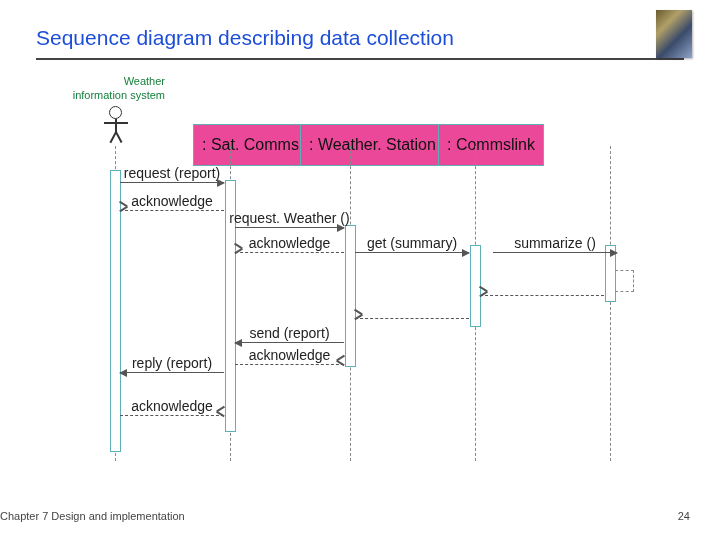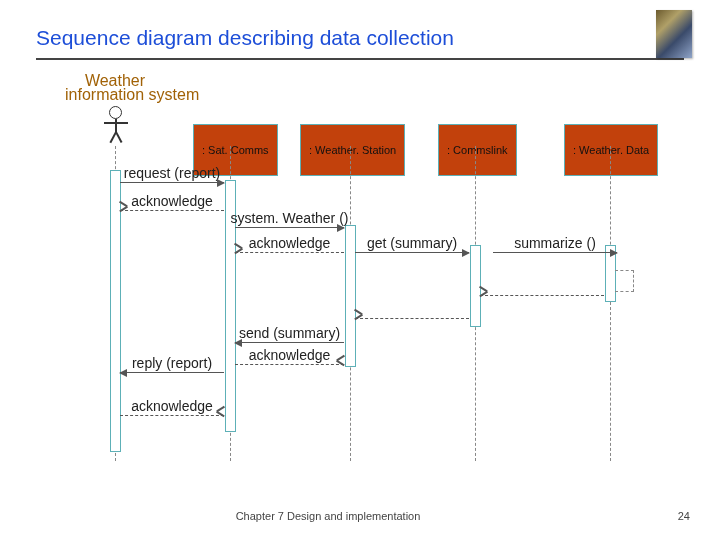--- a/index.html
+++ b/index.html
@@ -2,49 +2,49 @@
 <html><head>
 <meta charset="utf-8">
 <style>
   body{margin:0;font-family:Arial,Helvetica,sans-serif;background:#fff;width:720px;height:540px;position:relative;overflow:hidden}
   .title{position:absolute;left:36px;top:26px;font-size:21px;font-weight:normal;color:#1d4ed8}
   .rule{position:absolute;left:36px;top:58px;width:648px;height:2px;background:#444}
   .bookimg{position:absolute;right:28px;top:10px;width:36px;height:48px;
     background:linear-gradient(135deg,#6b5a2e 0%,#b0a068 30%,#3a4a6a 60%,#8fa4c8 100%);
     box-shadow:1px 1px 2px rgba(0,0,0,.3)}
   .stage{position:absolute;left:30px;top:70px;width:660px;height:420px}
-  .actor-label{position:absolute;text-align:center;font-size:16px;line-height:14px;color:#a16207}
+  .actor-label{position:absolute;text-align:right;font-size:11px;line-height:14px;color:#15803d}
   .actor-label .line{display:block;white-space:nowrap}
   .stick{position:absolute}
   .stick .head{width:11px;height:11px;border:1.5px solid #333;border-radius:50%;position:absolute;left:7px;top:0;background:#fff}
   .stick .body{position:absolute;left:13px;top:13px;width:1.5px;height:13px;background:#333}
   .stick .arms{position:absolute;left:2px;top:16px;width:24px;height:1.5px;background:#333}
   .stick .legL{position:absolute;left:13px;top:26px;width:1.5px;height:12px;background:#333;transform:rotate(28deg);transform-origin:top}
   .stick .legR{position:absolute;left:13px;top:26px;width:1.5px;height:12px;background:#333;transform:rotate(-28deg);transform-origin:top}
-  .pbox{position:absolute;border:1.5px solid #5db0b7;background:#c2410c;font-size:11px;color:#111;
-    padding:19px 8px;white-space:nowrap}
+  .pbox{position:absolute;border:1.5px solid #5db0b7;background:#ec4899;font-size:16px;color:#111;
+    padding:11px 8px;white-space:nowrap}
   .life{position:absolute;width:0;border-left:1.5px dashed #888}
   .act{position:absolute;width:9px;background:#fff;border:1.5px solid #5db0b7}
   .msg{position:absolute;height:0;border-top:1.5px solid #555}
   .msg.dash{border-top-style:dashed}
   .msg .lbl{position:absolute;bottom:2px;font-size:14px;color:#222;white-space:nowrap}
   .msg .lbl.center{left:50%;transform:translateX(-50%)}
   .arr{position:absolute;width:0;height:0}
   .arrR{border-top:4px solid transparent;border-bottom:4px solid transparent;border-left:8px solid #555;right:-1px;top:-4px}
   .arrL{border-top:4px solid transparent;border-bottom:4px solid transparent;border-right:8px solid #555;left:-1px;top:-4px}
   .arrRd{right:-1px;top:-5px}
   .arrRd::before,.arrRd::after{content:"";position:absolute;width:9px;height:1.5px;background:#555;right:0}
   .arrRd::before{transform:rotate(32deg);top:2px}
   .arrRd::after{transform:rotate(-32deg);top:-3px}
   .arrLd{left:-1px;top:-5px}
   .arrLd::before,.arrLd::after{content:"";position:absolute;width:9px;height:1.5px;background:#555;left:0}
   .arrLd::before{transform:rotate(-32deg);top:2px}
   .arrLd::after{transform:rotate(32deg);top:-3px}
   .selfloop{position:absolute;border:1.5px dashed #888;border-left:none}
-  .footer{position:absolute;bottom:18px;left:0;width:656px;text-align:center;font-size:11px;color:#444}
+  .footer{position:absolute;bottom:18px;left:0;width:656px;text-align:left;font-size:11px;color:#444}
   .pagenum{position:absolute;bottom:18px;right:30px;font-size:11px;color:#444}
 </style>
 </head>
 <body>
 
 <div class="title">Sequence diagram describing data collection</div>
 <div class="rule"></div>
 <div class="bookimg"></div>
 
 <div class="stage">
@@ -64,41 +64,40 @@
 
   <div class="pbox" style="left:163px;top:54px">: Sat. Comms</div>
   <div class="life" style="left:200px;top:76px;height:315px"></div>
 
   <div class="pbox" style="left:270px;top:54px">: Weather. Station</div>
   <div class="life" style="left:320px;top:76px;height:315px"></div>
 
   <div class="pbox" style="left:408px;top:54px">: Commslink</div>
   <div class="life" style="left:445px;top:76px;height:315px"></div>
 
-  <div class="pbox" style="left:534px;top:54px">: Weather. Data</div>
   <div class="life" style="left:580px;top:76px;height:315px"></div>
 
   <div class="act" style="left:80px;top:100px;height:280px"></div>
   <div class="act" style="left:195px;top:110px;height:250px"></div>
   <div class="act" style="left:315px;top:155px;height:140px"></div>
   <div class="act" style="left:440px;top:175px;height:80px"></div>
   <div class="act" style="left:575px;top:175px;height:55px"></div>
 
   <div class="msg" style="left:90px;top:112px;width:104px">
     <span class="lbl center">request (report)</span>
     <div class="arr arrR"></div>
   </div>
 
   <div class="msg dash" style="left:90px;top:140px;width:104px">
     <span class="lbl center">acknowledge</span>
     <div class="arr arrLd"></div>
   </div>
 
   <div class="msg" style="left:205px;top:157px;width:109px">
-    <span class="lbl center">system. Weather ()</span>
+    <span class="lbl center">request. Weather ()</span>
     <div class="arr arrR"></div>
   </div>
 
   <div class="msg dash" style="left:205px;top:182px;width:109px">
     <span class="lbl center">acknowledge</span>
     <div class="arr arrLd"></div>
   </div>
 
   <div class="msg" style="left:325px;top:182px;width:114px">
     <span class="lbl center">get (summary)</span>
@@ -114,21 +113,21 @@
 
   <div class="msg dash" style="left:450px;top:225px;width:124px">
     <div class="arr arrLd"></div>
   </div>
 
   <div class="msg dash" style="left:325px;top:248px;width:114px">
     <div class="arr arrLd"></div>
   </div>
 
   <div class="msg" style="left:205px;top:272px;width:109px">
-    <span class="lbl center">send (summary)</span>
+    <span class="lbl center">send (report)</span>
     <div class="arr arrL"></div>
   </div>
 
   <div class="msg dash" style="left:205px;top:294px;width:109px">
     <span class="lbl center">acknowledge</span>
     <div class="arr arrRd"></div>
   </div>
 
   <div class="msg" style="left:90px;top:302px;width:104px">
     <span class="lbl center">reply (report)</span>

